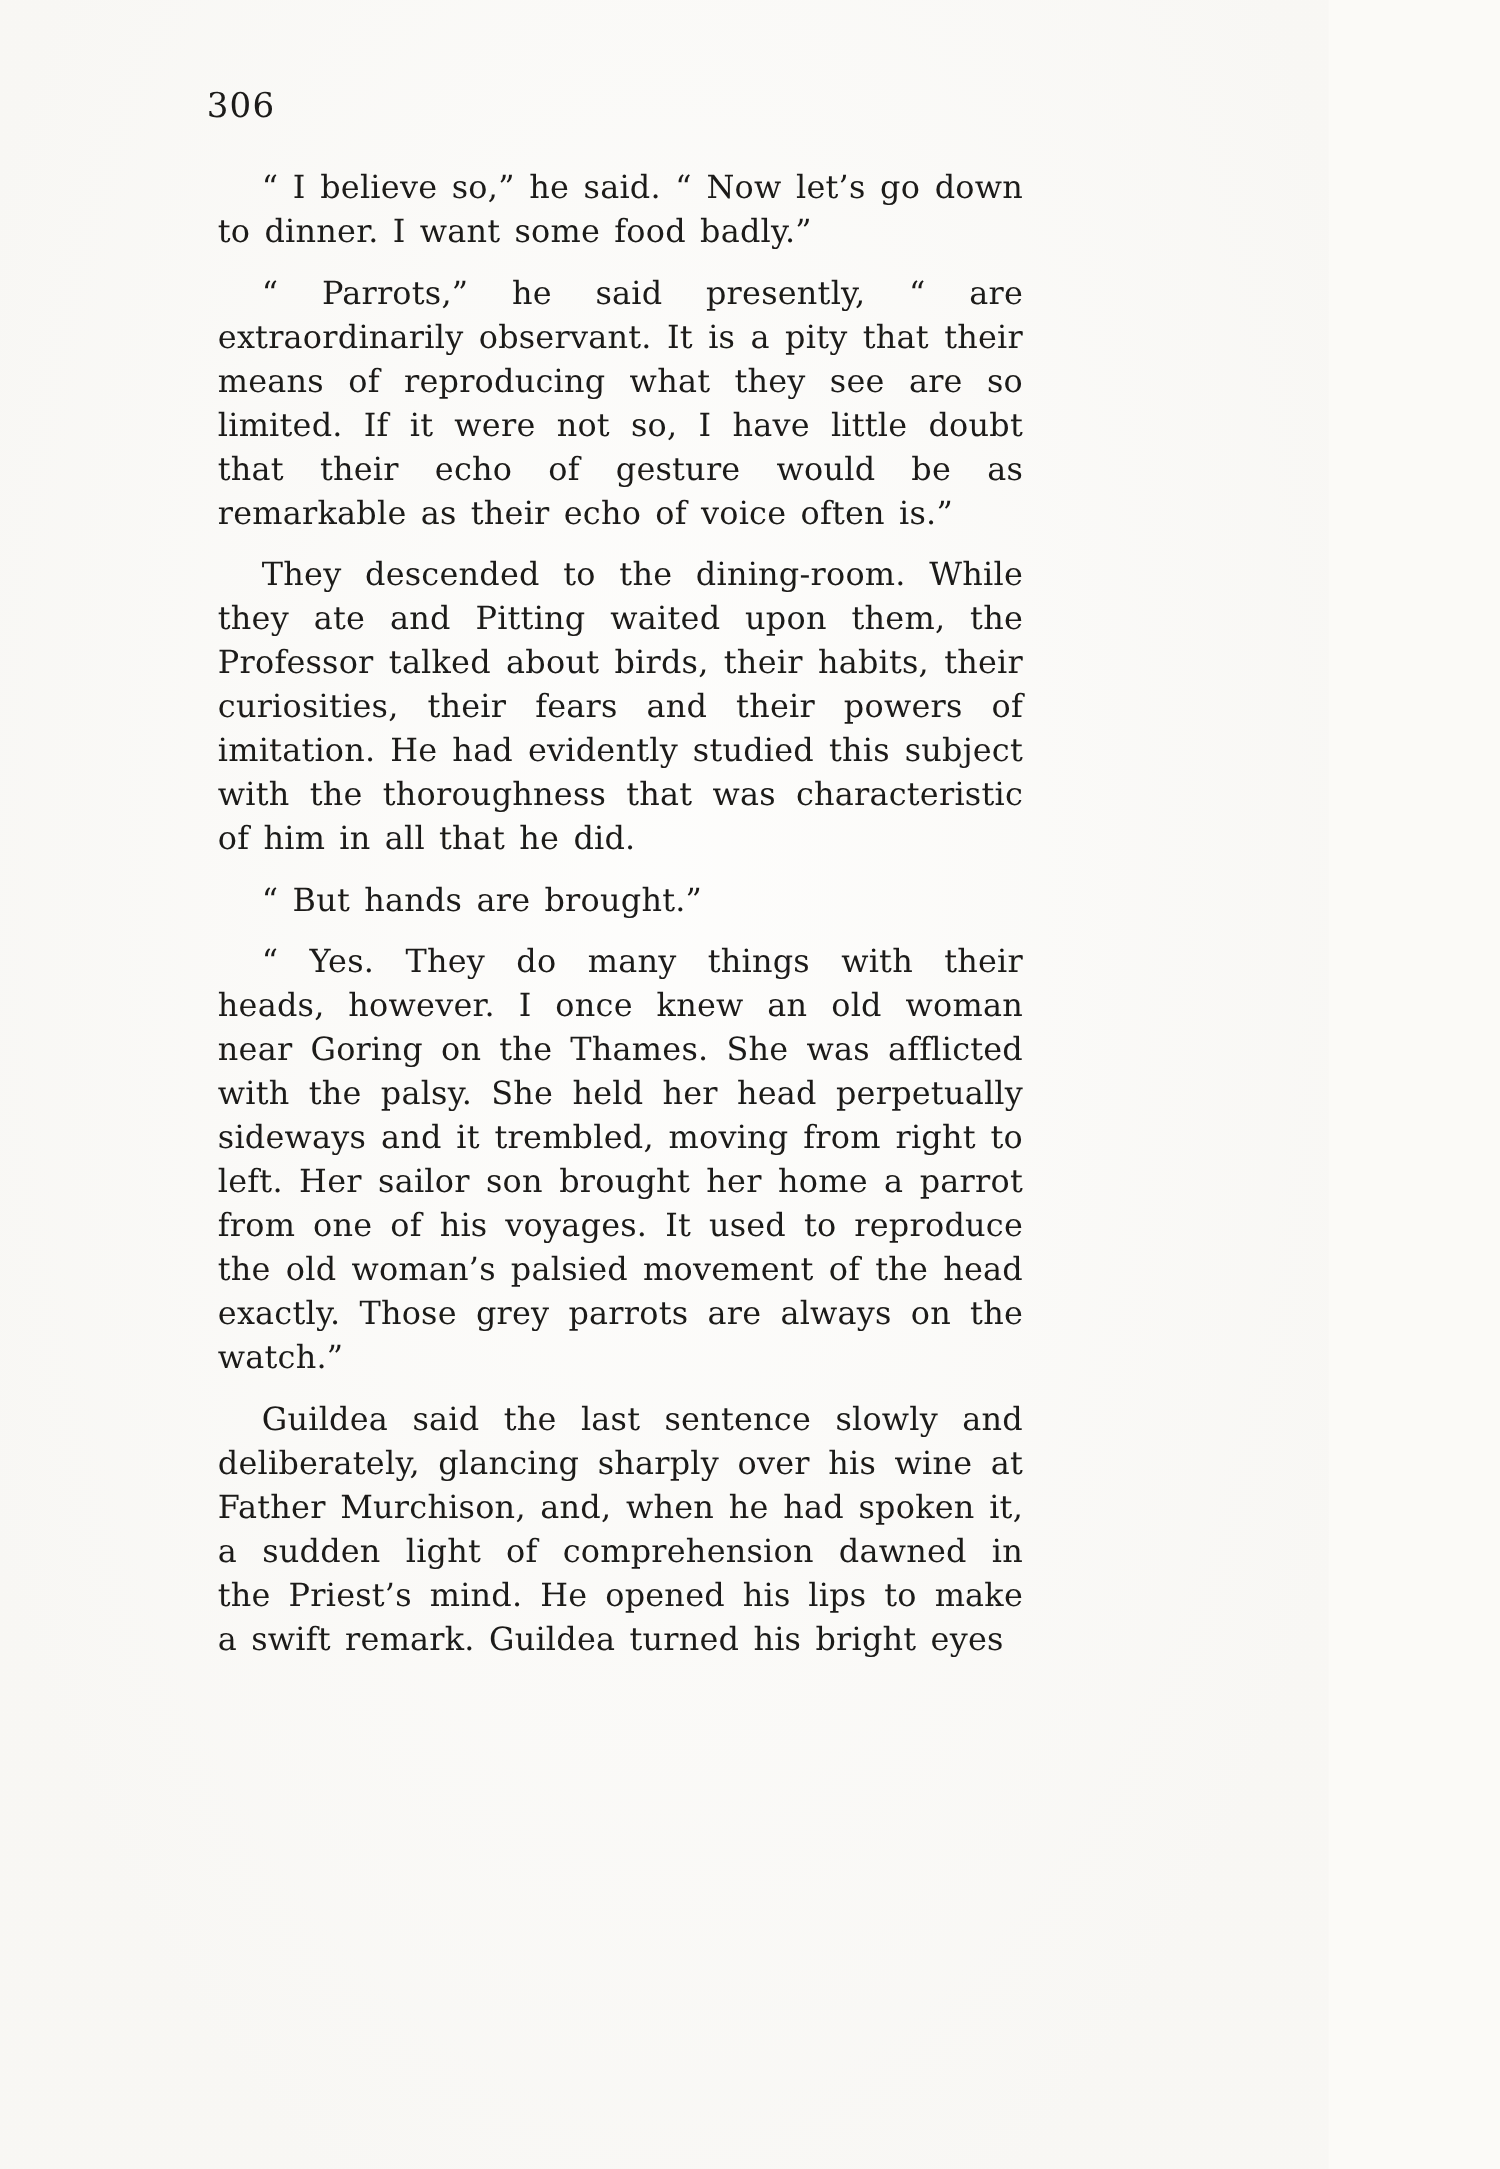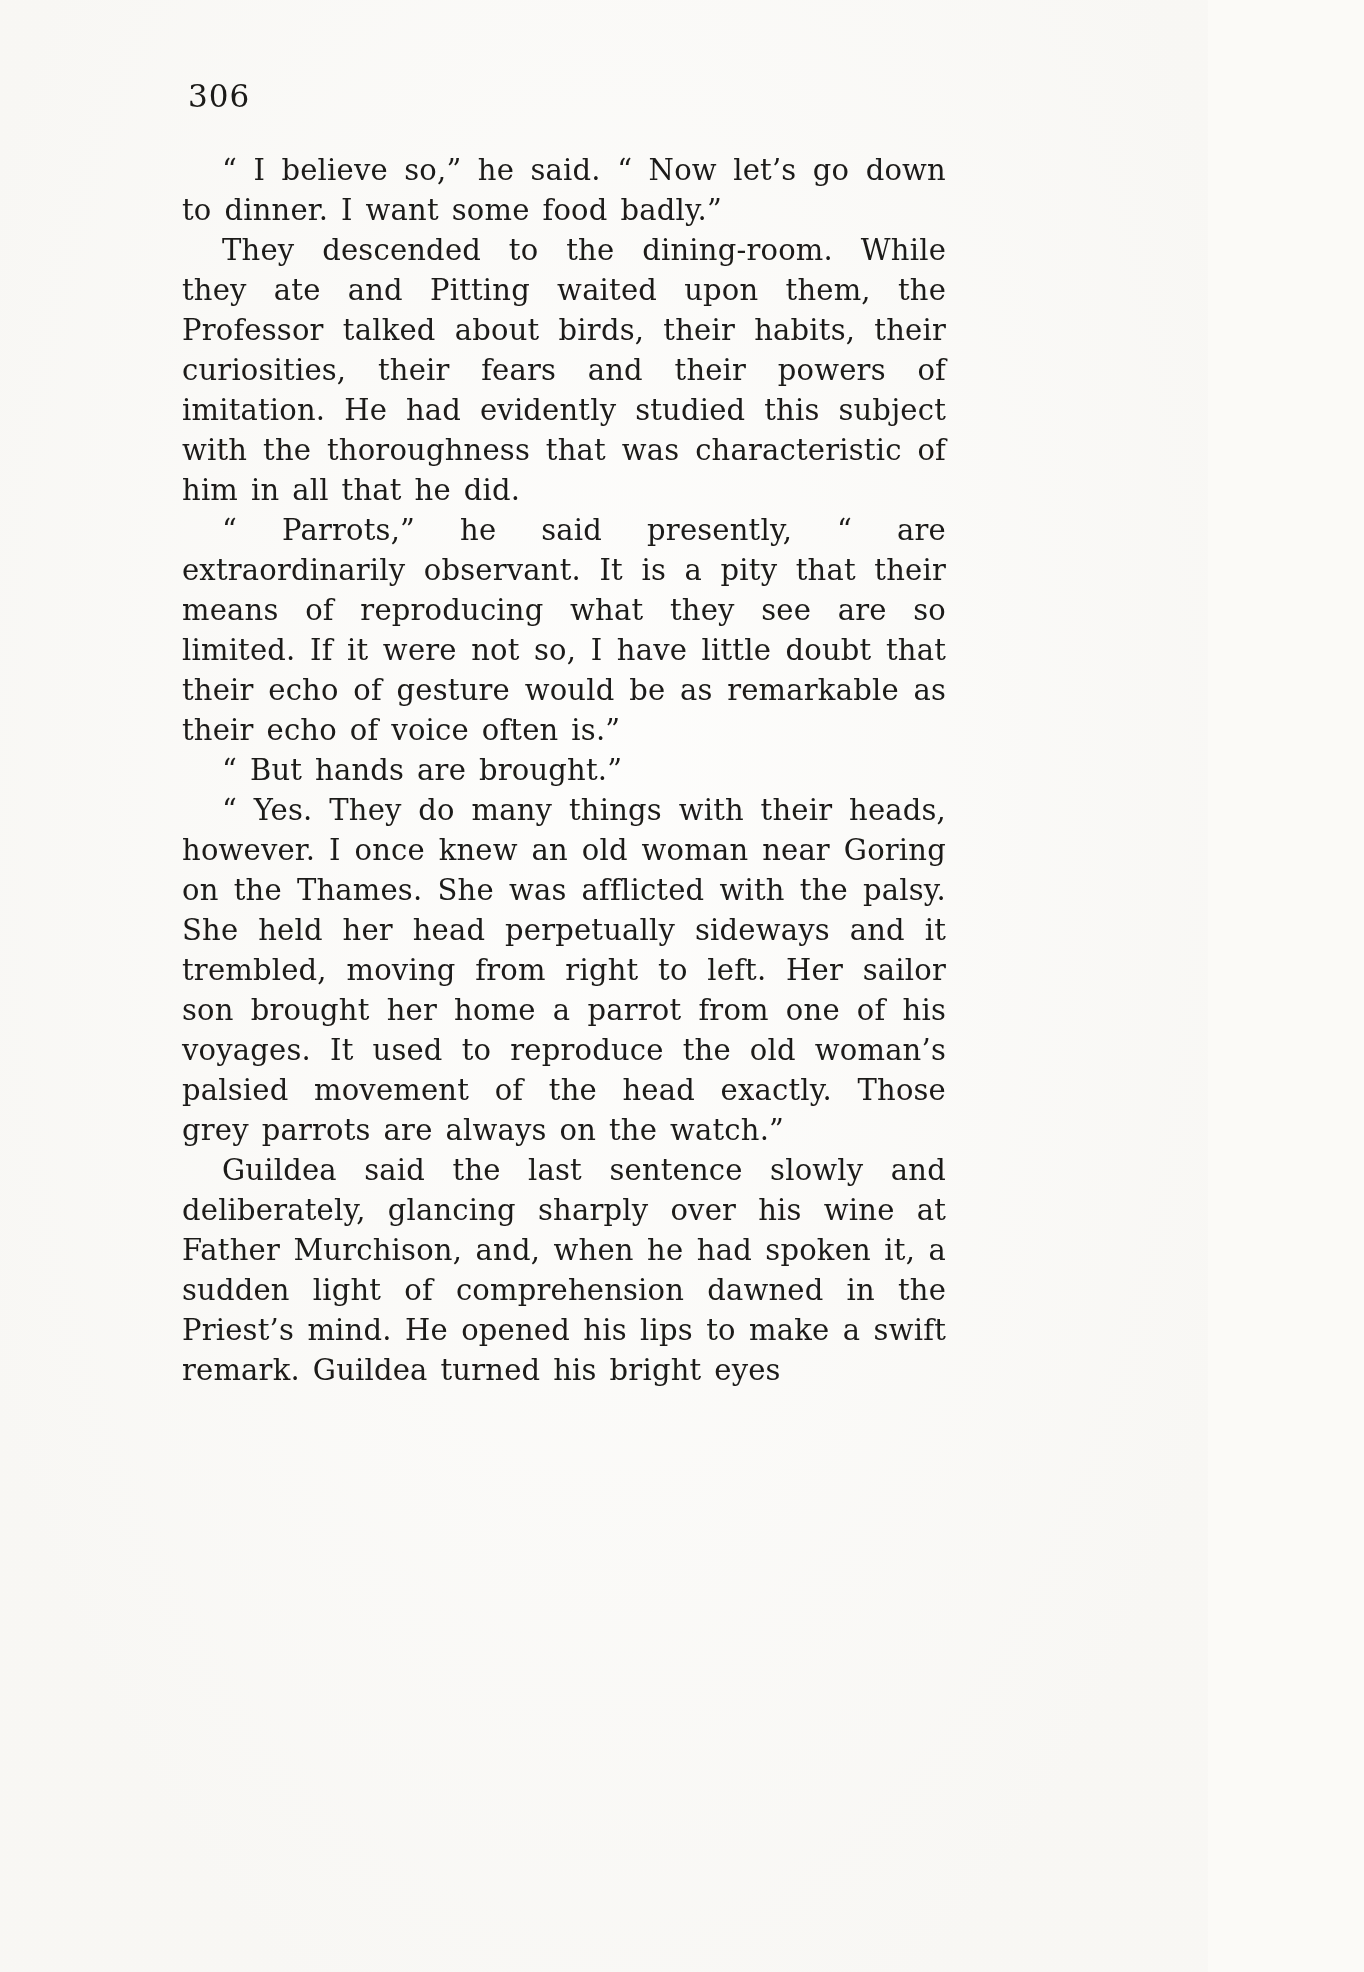--- a/index.html
+++ b/index.html
@@ -47,42 +47,42 @@
     position: absolute;
     left: 0;
     right: 0;
     top: 3px;
     text-align: center;
     font-size: 27px;
     letter-spacing: 1.5px;
     word-spacing: 4px;
   }
   .body-text p {
-    margin: 0;
+    margin: 16px;
     font-size: 29px;
     line-height: 40px;
     text-align: justify;
     text-indent: 40px;
     letter-spacing: 0.2px;
     word-spacing: 3.5px;
   }
 </style>
 </head>
 <body>
 
 <div class="scan-page">
   <div class="text-column">
 
     <div class="page-header">
       <span class="page-number">306</span>
     </div>
 
     <div class="body-text">
       <p>“ I believe so,” he said. “ Now let’s go down to dinner. I want some food badly.”</p>
+      <p>“ Parrots,” he said presently, “ are extraordinarily observant. It is a pity that their means of reproducing what they see are so limited. If it were not so, I have little doubt that their echo of gesture would be as remarkable as their echo of voice often is.”</p>
       <p>They descended to the dining-room. While they ate and Pitting waited upon them, the Professor talked about birds, their habits, their curiosities, their fears and their powers of imitation. He had evidently studied this subject with the thoroughness that was characteristic of him in all that he did.</p>
-      <p>“ Parrots,” he said presently, “ are extraordinarily observant. It is a pity that their means of reproducing what they see are so limited. If it were not so, I have little doubt that their echo of gesture would be as remarkable as their echo of voice often is.”</p>
       <p>“ But hands are brought.”</p>
       <p>“ Yes. They do many things with their heads, however. I once knew an old woman near Goring on the Thames. She was afflicted with the palsy. She held her head perpetually sideways and it trembled, moving from right to left. Her sailor son brought her home a parrot from one of his voyages. It used to reproduce the old woman’s palsied movement of the head exactly. Those grey parrots are always on the watch.”</p>
       <p>Guildea said the last sentence slowly and deliberately, glancing sharply over his wine at Father Murchison, and, when he had spoken it, a sudden light of comprehension dawned in the Priest’s mind. He opened his lips to make a swift remark. Guildea turned his bright eyes</p>
     </div>
 
   </div>
 </div>
 
 </body></html>

